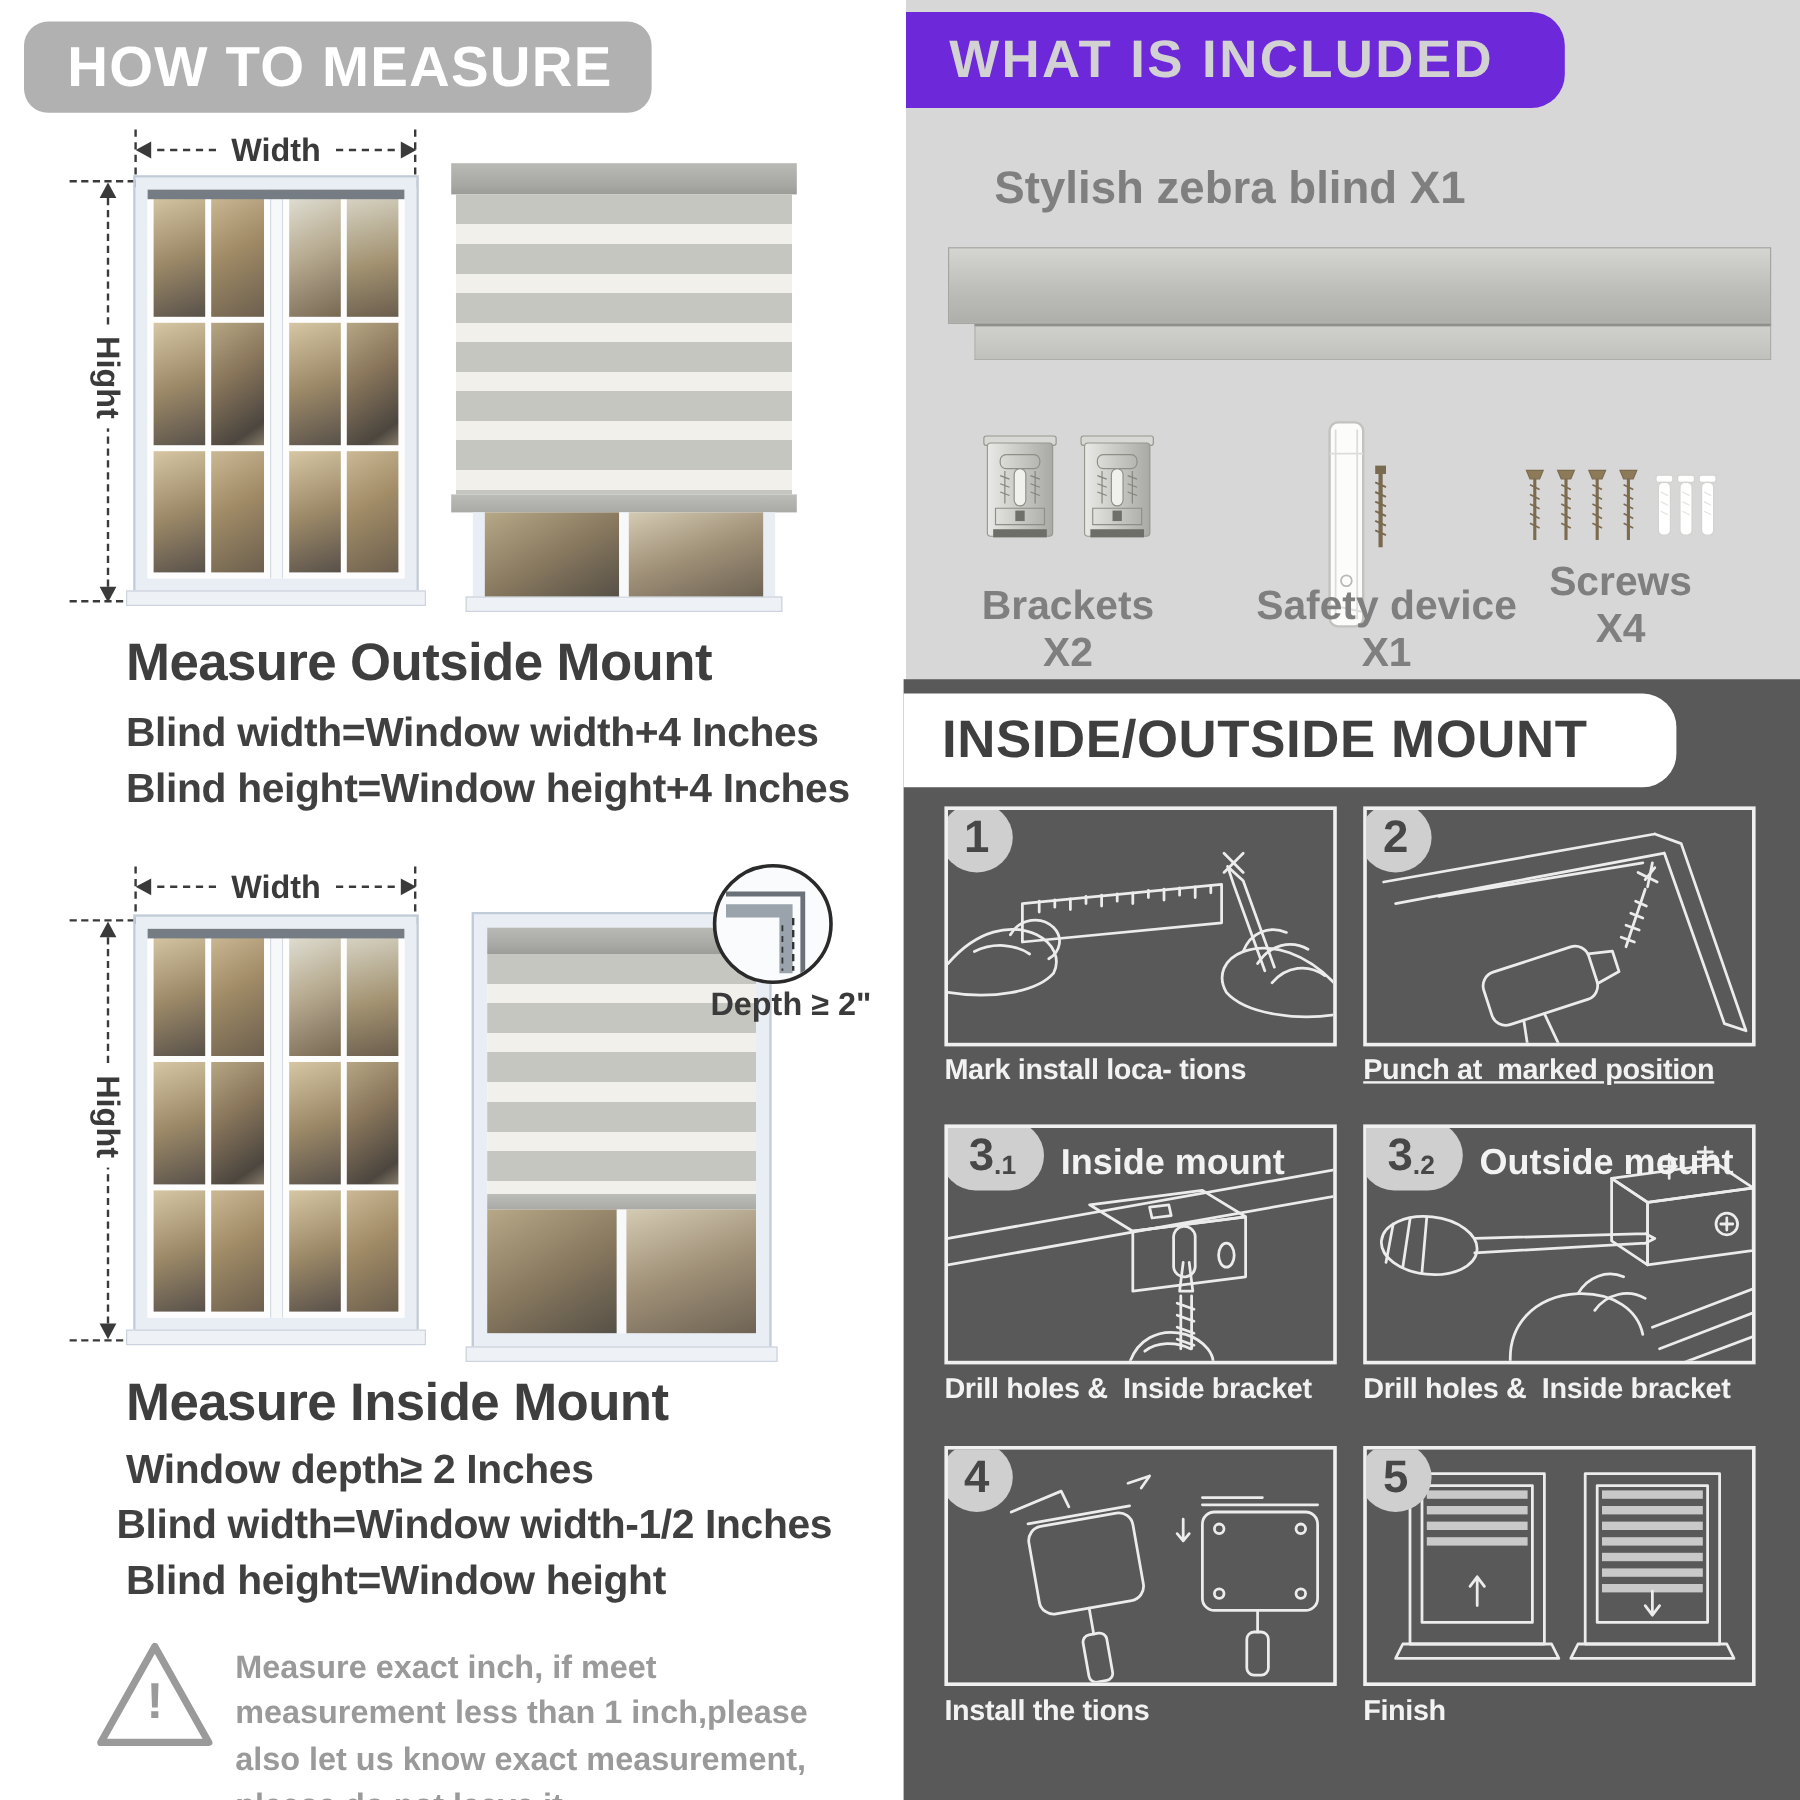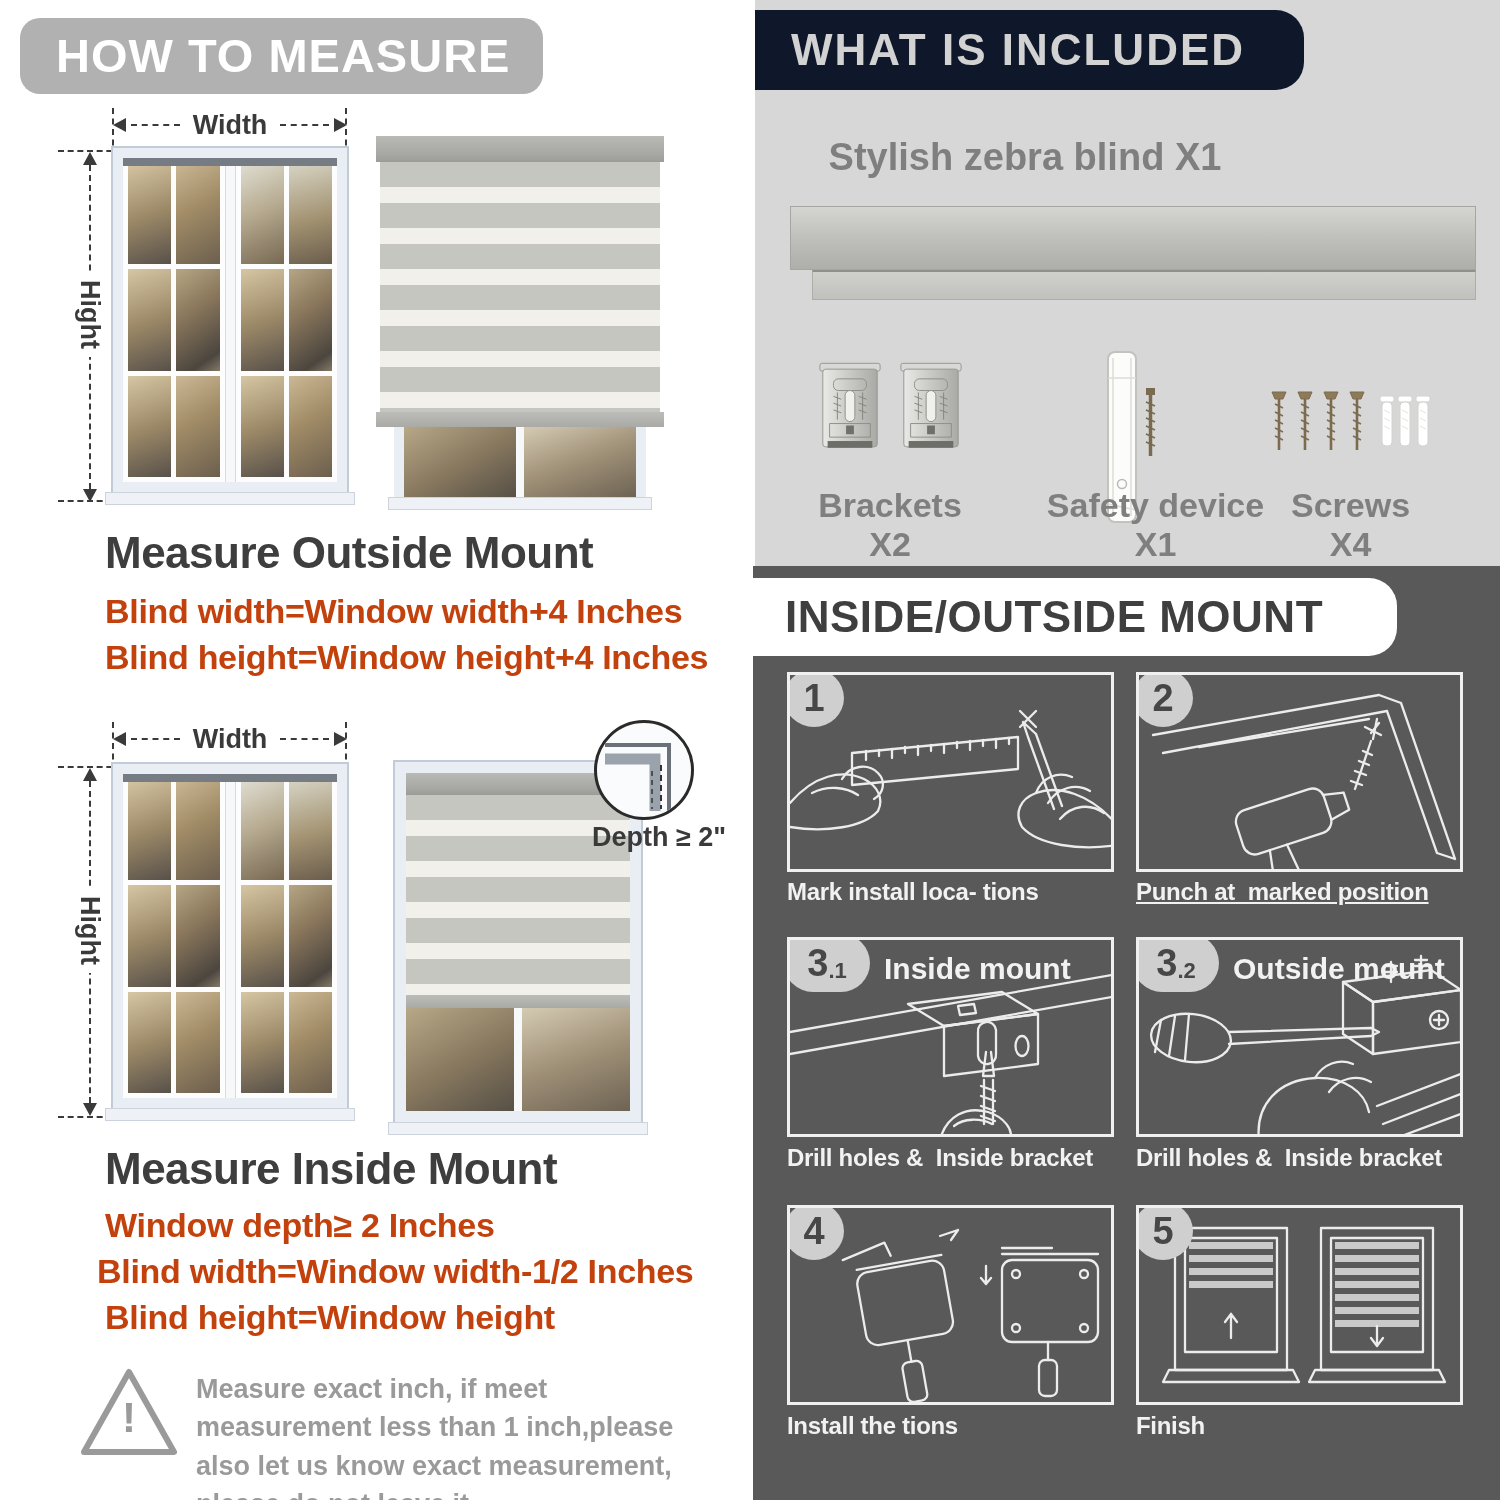--- a/index.html
+++ b/index.html
@@ -6,21 +6,21 @@
   body{width:1500px;height:1500px;position:relative;background:#ffffff;
        font-family:"Liberation Sans",sans-serif;overflow:hidden;}
   .abs{position:absolute;}
 
   
   .banner-gray{left:20px;top:18px;width:487px;height:76px;background:#b1b1b1;
     border-radius:20px;color:#ffffff;font-size:47px;font-weight:bold;
     line-height:76px;padding-left:36px;letter-spacing:1px;}
 
   .sec-title{color:#3e3e3e;font-size:44px;font-weight:bold;letter-spacing:-0.5px;}
-  .sec-line{color:#c2410c;font-size:34px;font-weight:bold;letter-spacing:-0.3px;}
+  .sec-line{color:#404040;font-size:34px;font-weight:bold;letter-spacing:-0.3px;}
 
   
   .dimw{display:flex;align-items:center;height:18px;}
   .dimw .ah{width:0;height:0;border-top:7px solid transparent;border-bottom:7px solid transparent;}
   .dimw .ah.l{border-right:13px solid #3a3a3a;}
   .dimw .ah.r{border-left:13px solid #3a3a3a;}
   .dimw .dl{flex:1;border-top:2.5px dashed #3a3a3a;margin:0 5px;height:0;}
   .dimw .lbl{font-size:27px;font-weight:bold;color:#3a3a3a;padding:0 8px;}
   .vguide{width:0;border-left:2px dashed #3a3a3a;}
   .hguide{height:0;border-top:2px dashed #3a3a3a;width:64px;}
@@ -56,21 +56,21 @@
   .b-win .m{width:8px;background:#f6f8fa;}
 
   .depth-circle{border:3px solid #2a2a2a;border-radius:50%;background:#fafbfc;overflow:hidden;z-index:5;}
   .depth-lbl{font-size:27px;font-weight:bold;color:#3a3a3a;}
 
   .warn-text{color:#9a9a9a;font-size:27px;font-weight:bold;line-height:1.42;}
   .warn-mark{color:#9a9a9a;font-size:42px;font-weight:bold;text-align:center;}
 
   
   .light-panel{left:755px;top:0;width:745px;height:566px;background:#d7d7d7;}
-  .banner-white{left:755px;top:10px;width:513px;height:80px;background:#0f172a;
+  .banner-white{left:755px;top:10px;width:513px;height:80px;background:#6d28d9;
     border-radius:0 28px 28px 0;color:#d2d2d2;font-size:44px;font-weight:bold;
     line-height:80px;padding-left:36px;letter-spacing:2px;}
   .product-title{left:755px;top:136px;width:540px;text-align:center;color:#7f7f7f;
     font-size:38px;font-weight:bold;}
   .rail-top{left:790px;top:206px;width:686px;height:64px;
     background:linear-gradient(180deg,#d5d5d1 0%,#bdbdb9 55%,#aeaeaa 100%);
     border:1px solid #a5a5a1;box-sizing:border-box;}
   .rail-bot{left:812px;top:270px;width:664px;height:30px;
     background:linear-gradient(180deg,#d0d0cc,#c0c0bc);
     border:1px solid #adada9;border-top:2px solid #8f8f8b;box-sizing:border-box;}
@@ -305,21 +305,21 @@
     <rect x="148" y="8" width="14" height="6" rx="2"></rect>
       <rect x="150" y="14" width="10" height="44" rx="4"></rect>
   </g>
   <g stroke="#e4e4e1" fill="none">
     <path d="M116,22 l6,3 M116,30 l6,3 M116,38 l6,3 M134,22 l6,3 M134,30 l6,3 M134,38 l6,3 M152,22 l6,3 M152,30 l6,3 M152,38 l6,3"></path>
   </g>
 </svg>
 
 <div class="abs item-label" style="left:795px;top:486px;width:190px;">Brackets X2</div>
 <div class="abs item-label" style="left:1028px;top:486px;width:255px;">Safety device X1</div>
-<div class="abs item-label" style="left:1268px;top:486px;width:165px;">Screws X4</div>
+<div class="abs item-label" style="left:1268px;top:466px;width:165px;">Screws X4</div>
 
 <div class="abs dark-panel"></div>
 <div class="abs banner-mount">INSIDE/OUTSIDE MOUNT</div>
 
 <div class="step-panel" style="left:787px;top:672px;">
   <svg width="327" height="200" viewBox="0 0 327 200">
     <g class="lineart">
       <path d="M62,78 L228,62 M62,110 L228,94 M62,78 L62,110 M228,62 L228,94"></path>
       <path d="M76,76 l0,9 M89,75 l0,6 M102,74 l0,9 M115,72 l0,6 M128,71 l0,9 M141,70 l0,6 M154,69 l0,9 M167,67 l0,6 M180,66 l0,9 M193,65 l0,6 M206,64 l0,9 M219,63 l0,6"></path>
       <path d="M230,36 L246,52 M246,36 L230,52"></path>

